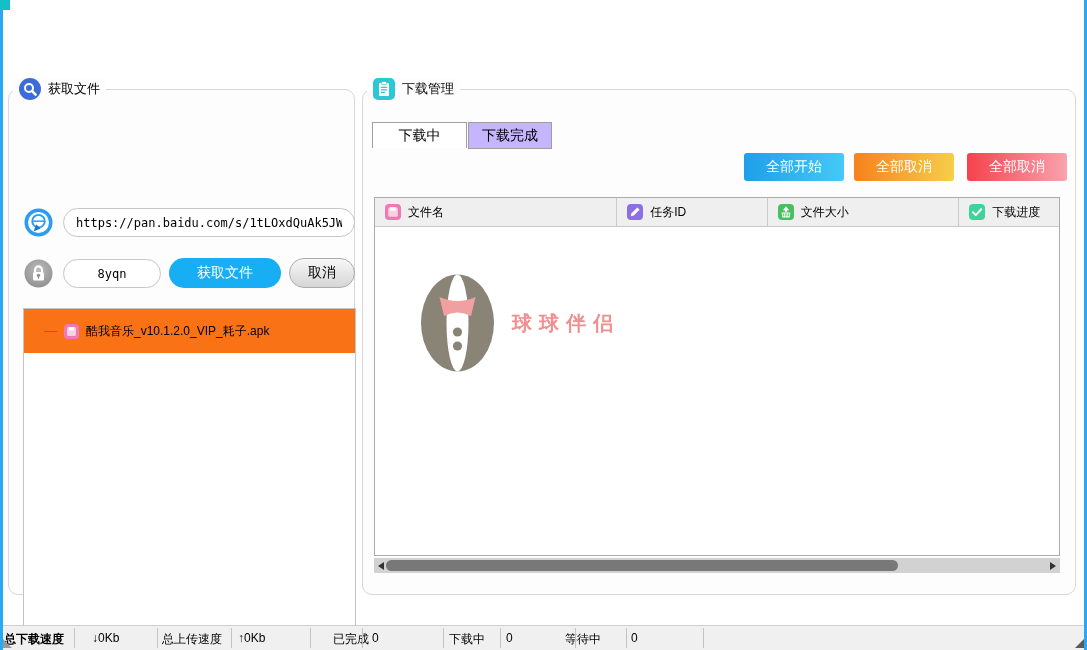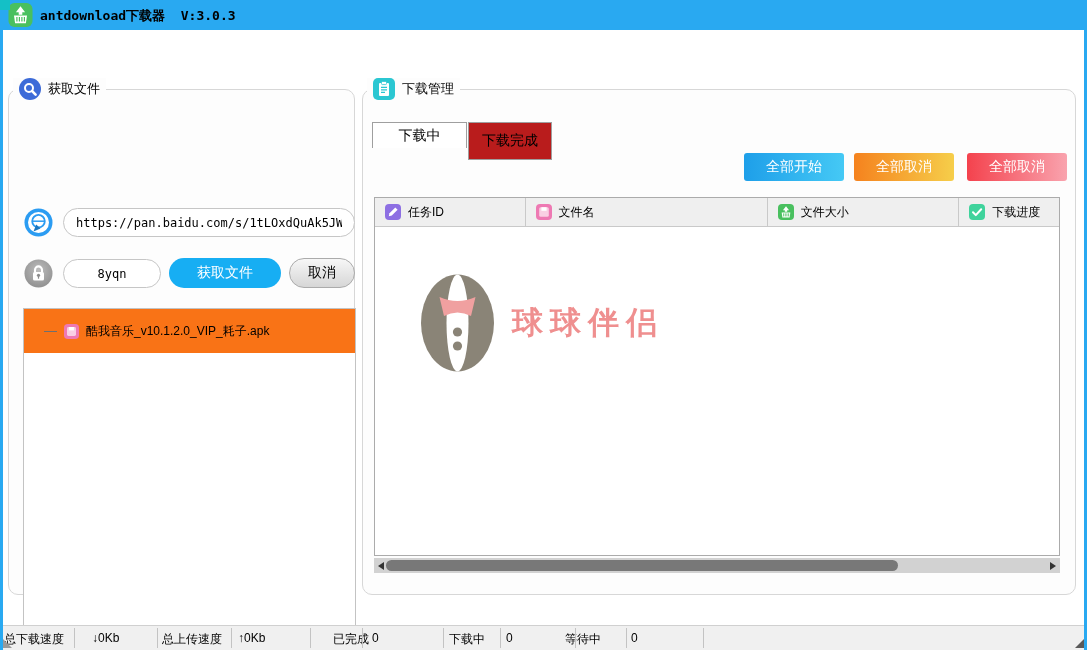--- a/index.html
+++ b/index.html
@@ -34,22 +34,22 @@
             font-family:"Liberation Sans",sans-serif;}
   #fetch-btn{left:160px;top:168px;width:112px;background:#17aef3;color:#fff;}
   #cancel-btn{left:280px;top:168px;width:66px;background:linear-gradient(#f7f7f7,#d6d6d6);
               border:1px solid #ababab;color:#000;}
   #file-list{position:absolute;left:14px;top:218px;width:333px;height:365px;background:#fff;
              border:1px solid #c3c3c3;box-sizing:border-box;overflow:hidden;}
   .tree-row{height:44px;display:flex;align-items:center;gap:7px;padding-left:20px;font-size:12px;cursor:default;}
   .tree-row.selected{background:#f97316;}
   .tree-dash{width:13px;height:0;border-top:1px solid #6f6f6f;}
   
-  .tab{position:absolute;top:122px;height:38px;box-sizing:border-box;border:1px solid #9f9f9f;
-       background:#b91c1c;display:flex;align-items:center;justify-content:center;font-size:14px;cursor:pointer;}
+  .tab{position:absolute;top:122px;height:27px;box-sizing:border-box;border:1px solid #9f9f9f;
+       background:#c4b5fd;display:flex;align-items:center;justify-content:center;font-size:14px;cursor:pointer;}
   #tab-downloading{left:372px;width:95px;height:26px;background:#fff;border-bottom:none;z-index:2;}
   #tab-completed{left:468px;width:84px;}
   .grad-btn{position:absolute;top:153px;width:100px;height:28px;border:none;border-radius:3px;
             color:#fff;font-size:14px;display:flex;align-items:center;justify-content:center;cursor:pointer;}
   #start-all-btn{left:744px;background:linear-gradient(90deg,#1e9fe9,#45c9f5);}
   #pause-all-btn{left:854px;background:linear-gradient(90deg,#f5821e,#f6ce4a);}
   #cancel-all-btn{left:967px;background:linear-gradient(90deg,#f4424d,#f9a3ae);}
   #task-table{position:absolute;left:374px;top:197px;width:686px;height:359px;background:#fff;
               border:1px solid #ababab;box-sizing:border-box;}
   #task-header{display:flex;height:28px;background:#efefef;border-bottom:1px solid #c9c9c9;}
@@ -61,49 +61,38 @@
   #hscroll{position:absolute;left:374px;top:558px;width:686px;height:15px;background:#d2d2d2;
            display:flex;align-items:center;}
   .scroll-arrow{width:0;height:0;border-top:4px solid transparent;border-bottom:4px solid transparent;margin:0 4px;cursor:pointer;}
   .scroll-arrow.left{border-right:6px solid #333;}
   .scroll-arrow.right{border-left:6px solid #333;margin-left:auto;}
   #hscroll-thumb{position:absolute;left:12px;width:512px;height:11px;background:#787878;border-radius:6px;cursor:grab;}
   
   #watermark{position:absolute;left:420px;top:274px;display:flex;align-items:center;gap:17px;
              z-index:5;pointer-events:none;}
   #wm-text{display:flex;flex-direction:column;gap:4px;}
-  #wm-brand{font-size:31px;font-weight:bold;color:#ef8f8f;letter-spacing:7px;line-height:1.1;}
+  #wm-brand{font-size:20px;font-weight:bold;color:#ef8f8f;letter-spacing:7px;line-height:1.1;}
   #wm-domain{font-size:29px;font-weight:bold;color:#ef8f8f;line-height:1.1;}
   
   #statusbar{position:absolute;left:0;top:625px;width:1087px;height:25px;background:#f0f0f0;
              border-top:1px solid #d0d0d0;box-sizing:border-box;font-size:12px;z-index:39;}
   .sb-text{position:absolute;top:5px;white-space:nowrap;}
   .sb-sep{position:absolute;top:2px;bottom:2px;width:1px;background:#c3c3c3;}
   .grip{position:absolute;bottom:2px;width:0;height:0;z-index:45;}
   #grip-right{right:3px;border-left:9px solid transparent;border-bottom:9px solid #5a5a5a;cursor:nwse-resize;}
   #grip-left{left:3px;border-right:9px solid transparent;border-bottom:9px solid #9a9a9a;cursor:nesw-resize;}
 </style>
 </head>
 <body>
 
 <div id="window">
 
   <div class="edge left"></div>
   <div class="edge right"></div>
-  <div id="titlebar">
-    <span id="app-icon">
-      <svg viewBox="0 0 24 24" width="25" height="24">
-        <rect width="24" height="24" rx="6" fill="#49c05f"></rect>
-        <path d="M12 3.2 L16.6 9.3 H13.8 V11.8 H10.2 V9.3 H7.4 Z" fill="#fff"></path>
-        <path d="M5.5 12.6 H18.5 L17.4 20.2 H6.6 Z" fill="#fff"></path>
-        <path d="M8.4 14 V18.6 M10.9 14 V18.6 M13.4 14 V18.6 M15.9 14 V18.6" stroke="#49c05f" stroke-width="1.2"></path>
-      </svg>
-    </span>
-    <span id="title-text">antdownload下载器  V:3.0.3</span>
-  </div>
   <div id="corner-accent"></div>
 
   <div id="left-group" class="groupbox">
     <div class="group-label">
       <svg viewBox="0 0 22 22" width="22" height="22">
         <circle cx="11" cy="11" r="11" fill="#3d6bd8"></circle>
         <circle cx="10" cy="10" r="4" fill="none" stroke="#fff" stroke-width="2"></circle>
         <line x1="13.2" y1="13.2" x2="16.6" y2="16.6" stroke="#fff" stroke-width="2.6" stroke-linecap="round"></line>
       </svg>
       <span>获取文件</span>
@@ -166,34 +155,34 @@
 
   <div id="tab-downloading" class="tab">下载中</div>
   <div id="tab-completed" class="tab">下载完成</div>
 
   <button id="start-all-btn" class="grad-btn">全部开始</button>
   <button id="pause-all-btn" class="grad-btn">全部取消</button>
   <button id="cancel-all-btn" class="grad-btn">全部取消</button>
 
   <div id="task-table">
     <div id="task-header">
-      <div class="th" style="width:151px;">
-        <svg viewBox="0 0 16 16" width="16" height="16">
-          <rect width="16" height="16" rx="4" fill="#8d6fe3"></rect>
-          <path d="M10.3 3.4 l2.3 2.3 -5.8 5.8 -3 0.7 0.7 -3 z" fill="#fff"></path>
-        </svg>
-        <span>任务ID</span>
-      </div>
       <div class="th" style="width:243px;">
         <svg viewBox="0 0 16 16" width="16" height="16">
           <rect width="16" height="16" rx="4" fill="#ee79b3"></rect>
           <rect x="3.2" y="3.2" width="9.6" height="9.6" rx="1.5" fill="#f9cfe3"></rect>
           <rect x="5.4" y="3.2" width="5.2" height="3.6" fill="#fff"></rect>
         </svg>
         <span>文件名</span>
+      </div>
+      <div class="th" style="width:151px;">
+        <svg viewBox="0 0 16 16" width="16" height="16">
+          <rect width="16" height="16" rx="4" fill="#8d6fe3"></rect>
+          <path d="M10.3 3.4 l2.3 2.3 -5.8 5.8 -3 0.7 0.7 -3 z" fill="#fff"></path>
+        </svg>
+        <span>任务ID</span>
       </div>
       <div class="th" style="width:192px;">
         <svg viewBox="0 0 24 24" width="16" height="16">
           <rect width="24" height="24" rx="6" fill="#49c05f"></rect>
           <path d="M12 3.2 L16.6 9.3 H13.8 V11.8 H10.2 V9.3 H7.4 Z" fill="#fff"></path>
           <path d="M5.5 12.6 H18.5 L17.4 20.2 H6.6 Z" fill="#fff"></path>
           <path d="M8.4 14 V18.6 M10.9 14 V18.6 M13.4 14 V18.6 M15.9 14 V18.6" stroke="#49c05f" stroke-width="1.2"></path>
         </svg>
         <span>文件大小</span>
       </div>
@@ -221,21 +210,21 @@
       <path d="M19 23 Q37 31 55 23 L50.5 42 Q37 35 23.5 42 Z" fill="#f0a0a0"></path>
       <circle cx="37" cy="58" r="4.6" fill="#8a8477"></circle>
       <circle cx="37" cy="72" r="4.6" fill="#8a8477"></circle>
     </svg>
     <div id="wm-text">
       <span id="wm-brand">球球伴侣</span>
     </div>
   </div>
 
   <div id="statusbar">
-    <span class="sb-text" style="left:4px;">总下载速度</span>
+    <span class="sb-text" style="left:4px;font-weight:bold;">总下载速度</span>
     <span class="sb-text" style="left:92px;">↓0Kb</span>
     <span class="sb-text" style="left:162px;">总上传速度</span>
     <span class="sb-text" style="left:238px;">↑0Kb</span>
     <span class="sb-text" style="left:333px;">已完成</span>
     <span class="sb-text" style="left:372px;">0</span>
     <span class="sb-text" style="left:449px;">下载中</span>
     <span class="sb-text" style="left:506px;">0</span>
     <span class="sb-text" style="left:565px;">等待中</span>
     <span class="sb-text" style="left:631px;">0</span>
     <span class="sb-sep" style="left:74px;"></span>

